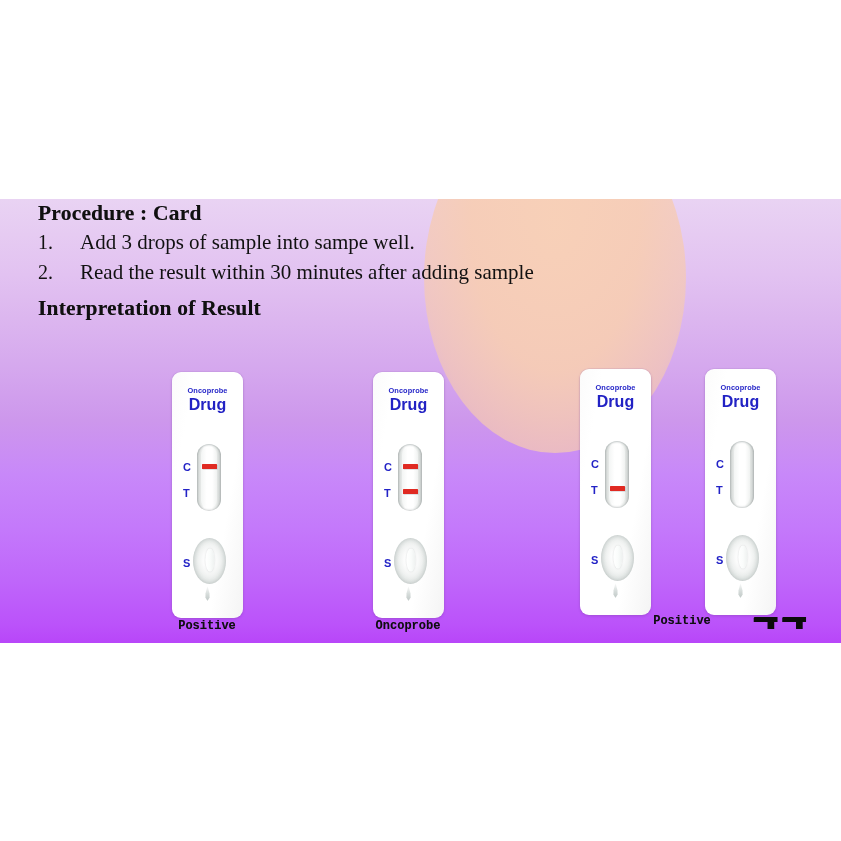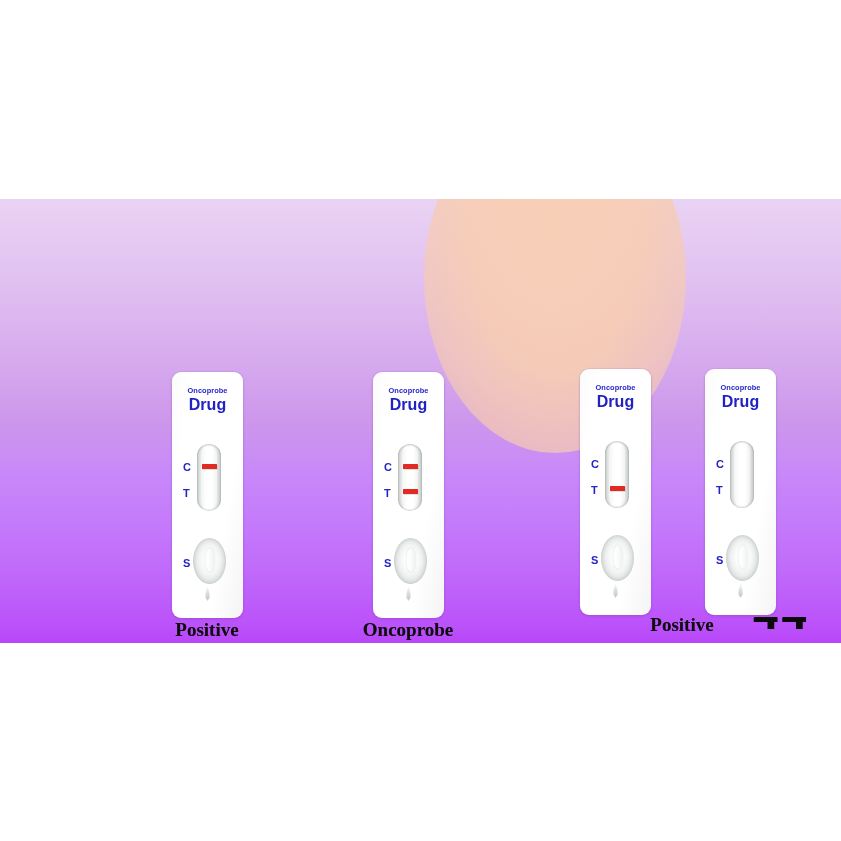--- a/index.html
+++ b/index.html
@@ -232,23 +232,23 @@
     width: 7px;
     height: 15px;
     background: linear-gradient(to bottom, rgba(220,226,224,0.15) 0%, rgba(200,208,206,0.75) 55%, rgba(185,194,192,0.9) 100%);
     border-radius: 50% 50% 50% 50% / 68% 68% 32% 32%;
     clip-path: polygon(50% 0%, 78% 48%, 80% 76%, 50% 100%, 20% 76%, 22% 48%);
   }
 
   
   .caption {
     position: absolute;
-    font-family: Liberation Serif, serif;
-    font-weight: bold;
-    font-size: 19px;
+    font-family: Liberation Mono, monospace;
+    font-weight: bold;
+    font-size: 12px;
     color: #0e0e0e;
     text-align: center;
     white-space: nowrap;
     text-shadow: 0 0 0.4px rgba(0,0,0,0.35);
   }
 
   
   #corner-artifact {
     position: absolute;
     right: 0;
@@ -271,20 +271,35 @@
 </style>
 </head>
 <body>
 
 <div id="page">
 
   <div id="banner">
 
     <div id="peach-circle"></div>
 
+    <div id="text-block">
+      <div class="heading">Procedure : Card</div>
+
+      <div class="step-row">
+        <span class="step-num">1.</span>
+        <span class="step-text">Add 3 drops of sample into sampe well.</span>
+      </div>
+
+      <div class="step-row">
+        <span class="step-num">2.</span>
+        <span class="step-text">Read the result within 30 minutes after adding sample</span>
+      </div>
+
+      <div class="heading" id="heading-interpretation">Interpretation of Result</div>
+    </div>
 
     <div id="cassette-row">
 
       <div class="cassette" style="left:172px; top:149px;">
         <div class="brand-small">Oncoprobe</div>
         <div class="brand-big">Drug</div>
         <div class="result-window">
           <div class="window-inner"></div>
           <div class="band band-c"></div>
         </div>

